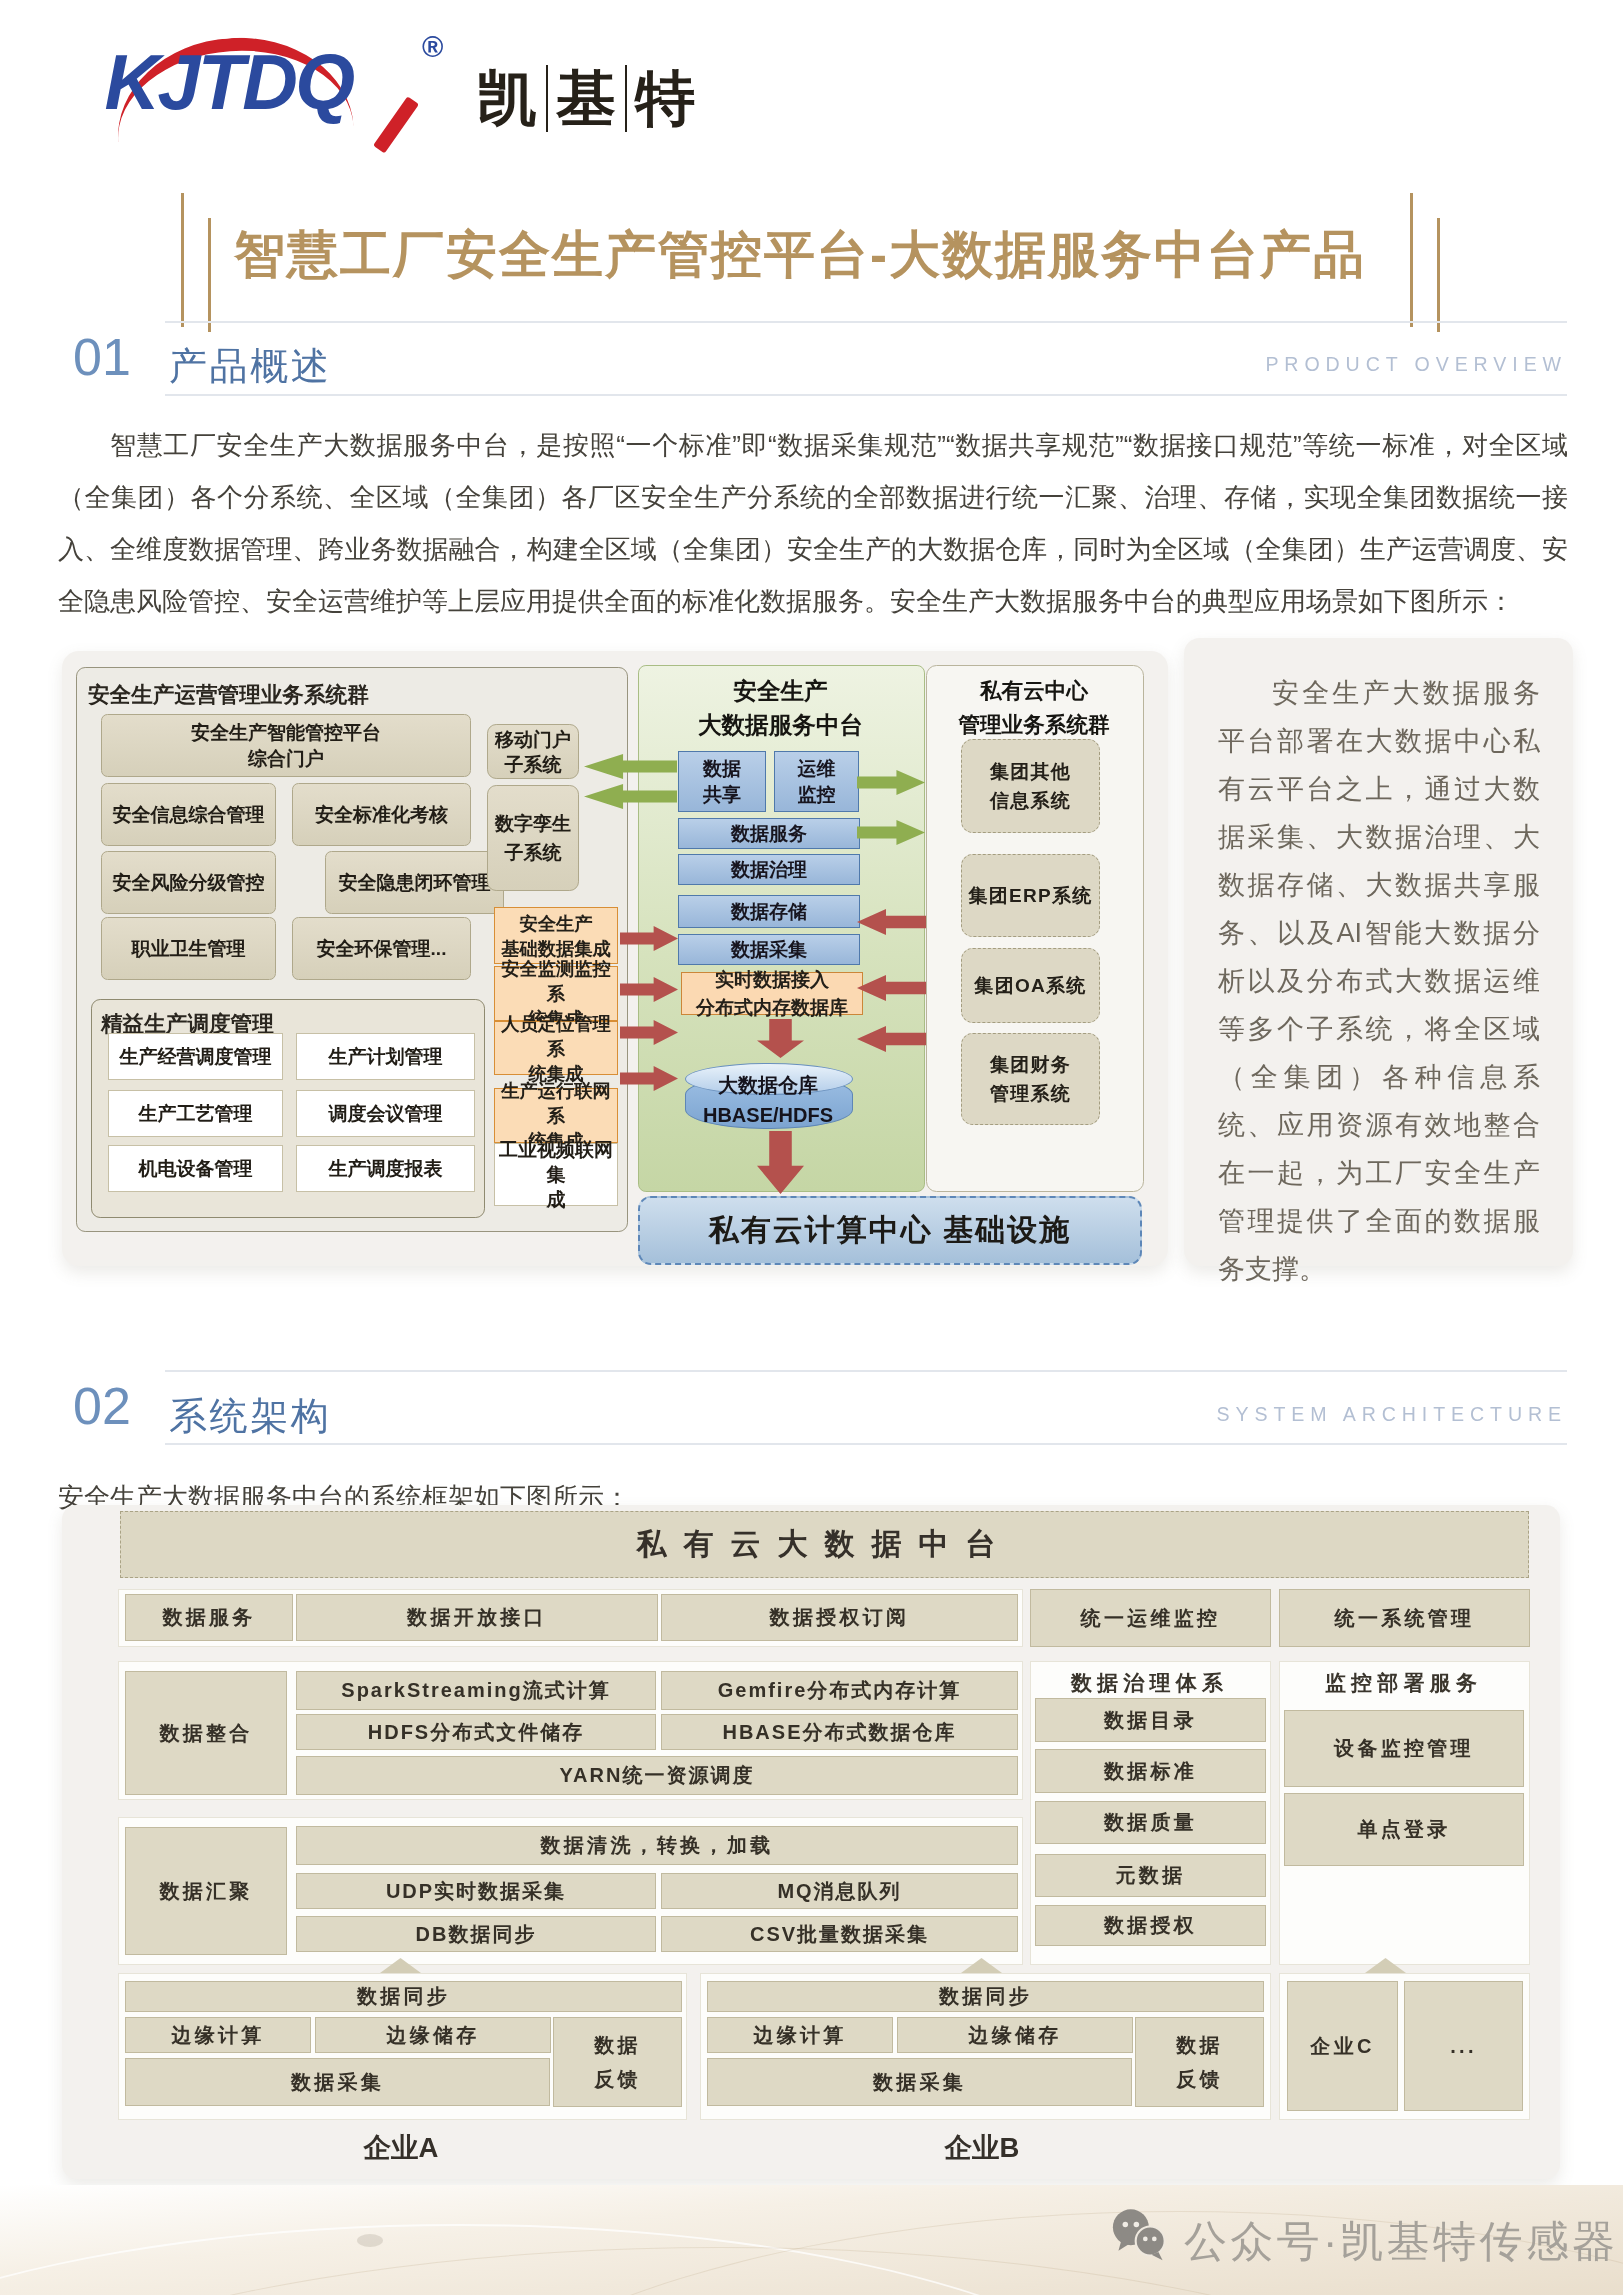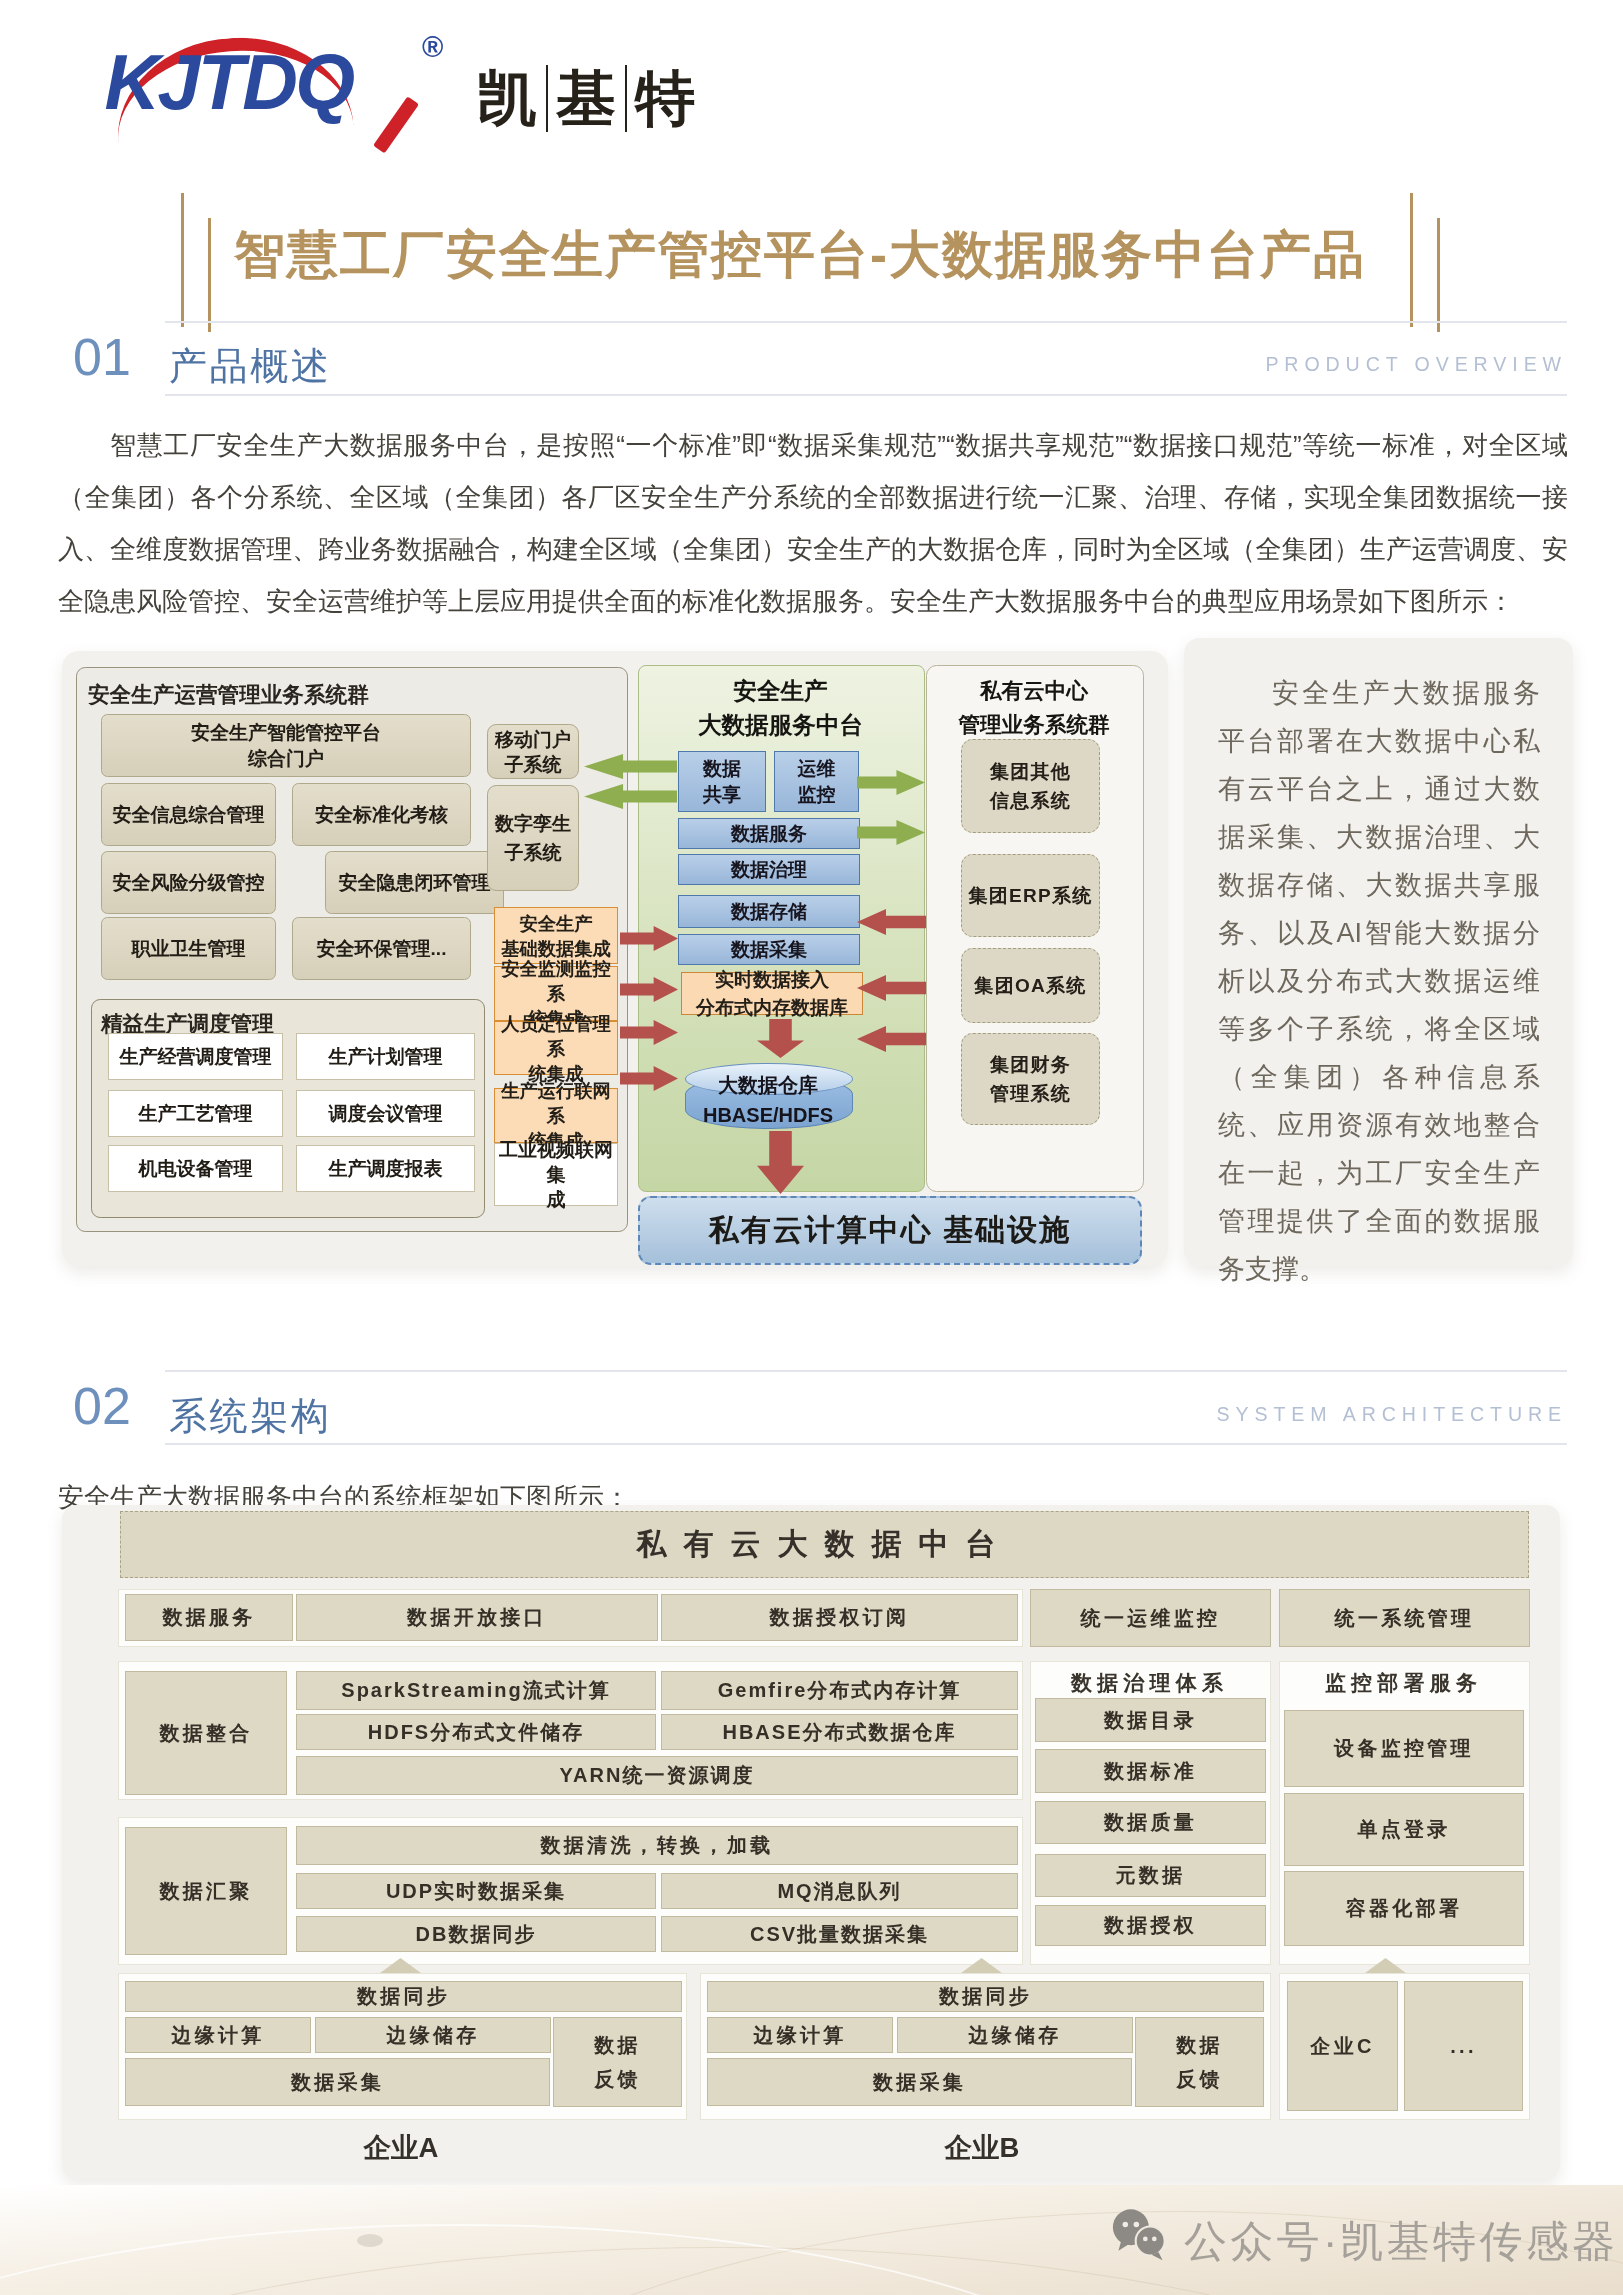--- a/index.html
+++ b/index.html
@@ -232,21 +232,20 @@
     <div class="abs d2box flexc" style="left:973px;top:193px;width:229px;height:42px;">数据目录</div>
     <div class="abs d2box flexc" style="left:973px;top:244px;width:229px;height:42px;">数据标准</div>
     <div class="abs d2box flexc" style="left:973px;top:296px;width:229px;height:41px;">数据质量</div>
     <div class="abs d2box flexc" style="left:973px;top:349px;width:229px;height:41px;">元数据</div>
     <div class="abs d2box flexc" style="left:973px;top:400px;width:229px;height:39px;">数据授权</div>
 
     <div class="abs d2white" style="left:1217px;top:156px;width:249px;height:302px;"></div>
     <div class="abs d2coltitle flexc" style="left:1217px;top:164px;width:249px;">监控部署服务</div>
     <div class="abs d2box flexc" style="left:1222px;top:205px;width:238px;height:75px;">设备监控管理</div>
     <div class="abs d2box flexc" style="left:1222px;top:288px;width:238px;height:71px;">单点登录</div>
-    <div class="abs d2box flexc" style="left:1222px;top:366px;width:238px;height:73px;">容器化部署</div>
 
     <div class="abs tri" style="left:317px;top:453px;width:43px;height:15.7px;"></div>
     <div class="abs tri" style="left:898px;top:453px;width:43px;height:15.7px;"></div>
     <div class="abs tri" style="left:1302px;top:453px;width:43px;height:15.7px;"></div>
 
     <div class="abs d2white" style="left:56px;top:468px;width:567px;height:145px;"></div>
     <div class="abs d2box flexc" style="left:63px;top:476px;width:555px;height:29px;">数据同步</div>
     <div class="abs d2box flexc" style="left:63px;top:512px;width:184px;height:34px;">边缘计算</div>
     <div class="abs d2box flexc" style="left:253px;top:512px;width:234px;height:34px;">边缘储存</div>
     <div class="abs d2box flexc ml" style="left:491px;top:512px;width:127px;height:88px;line-height:34px;">数据

